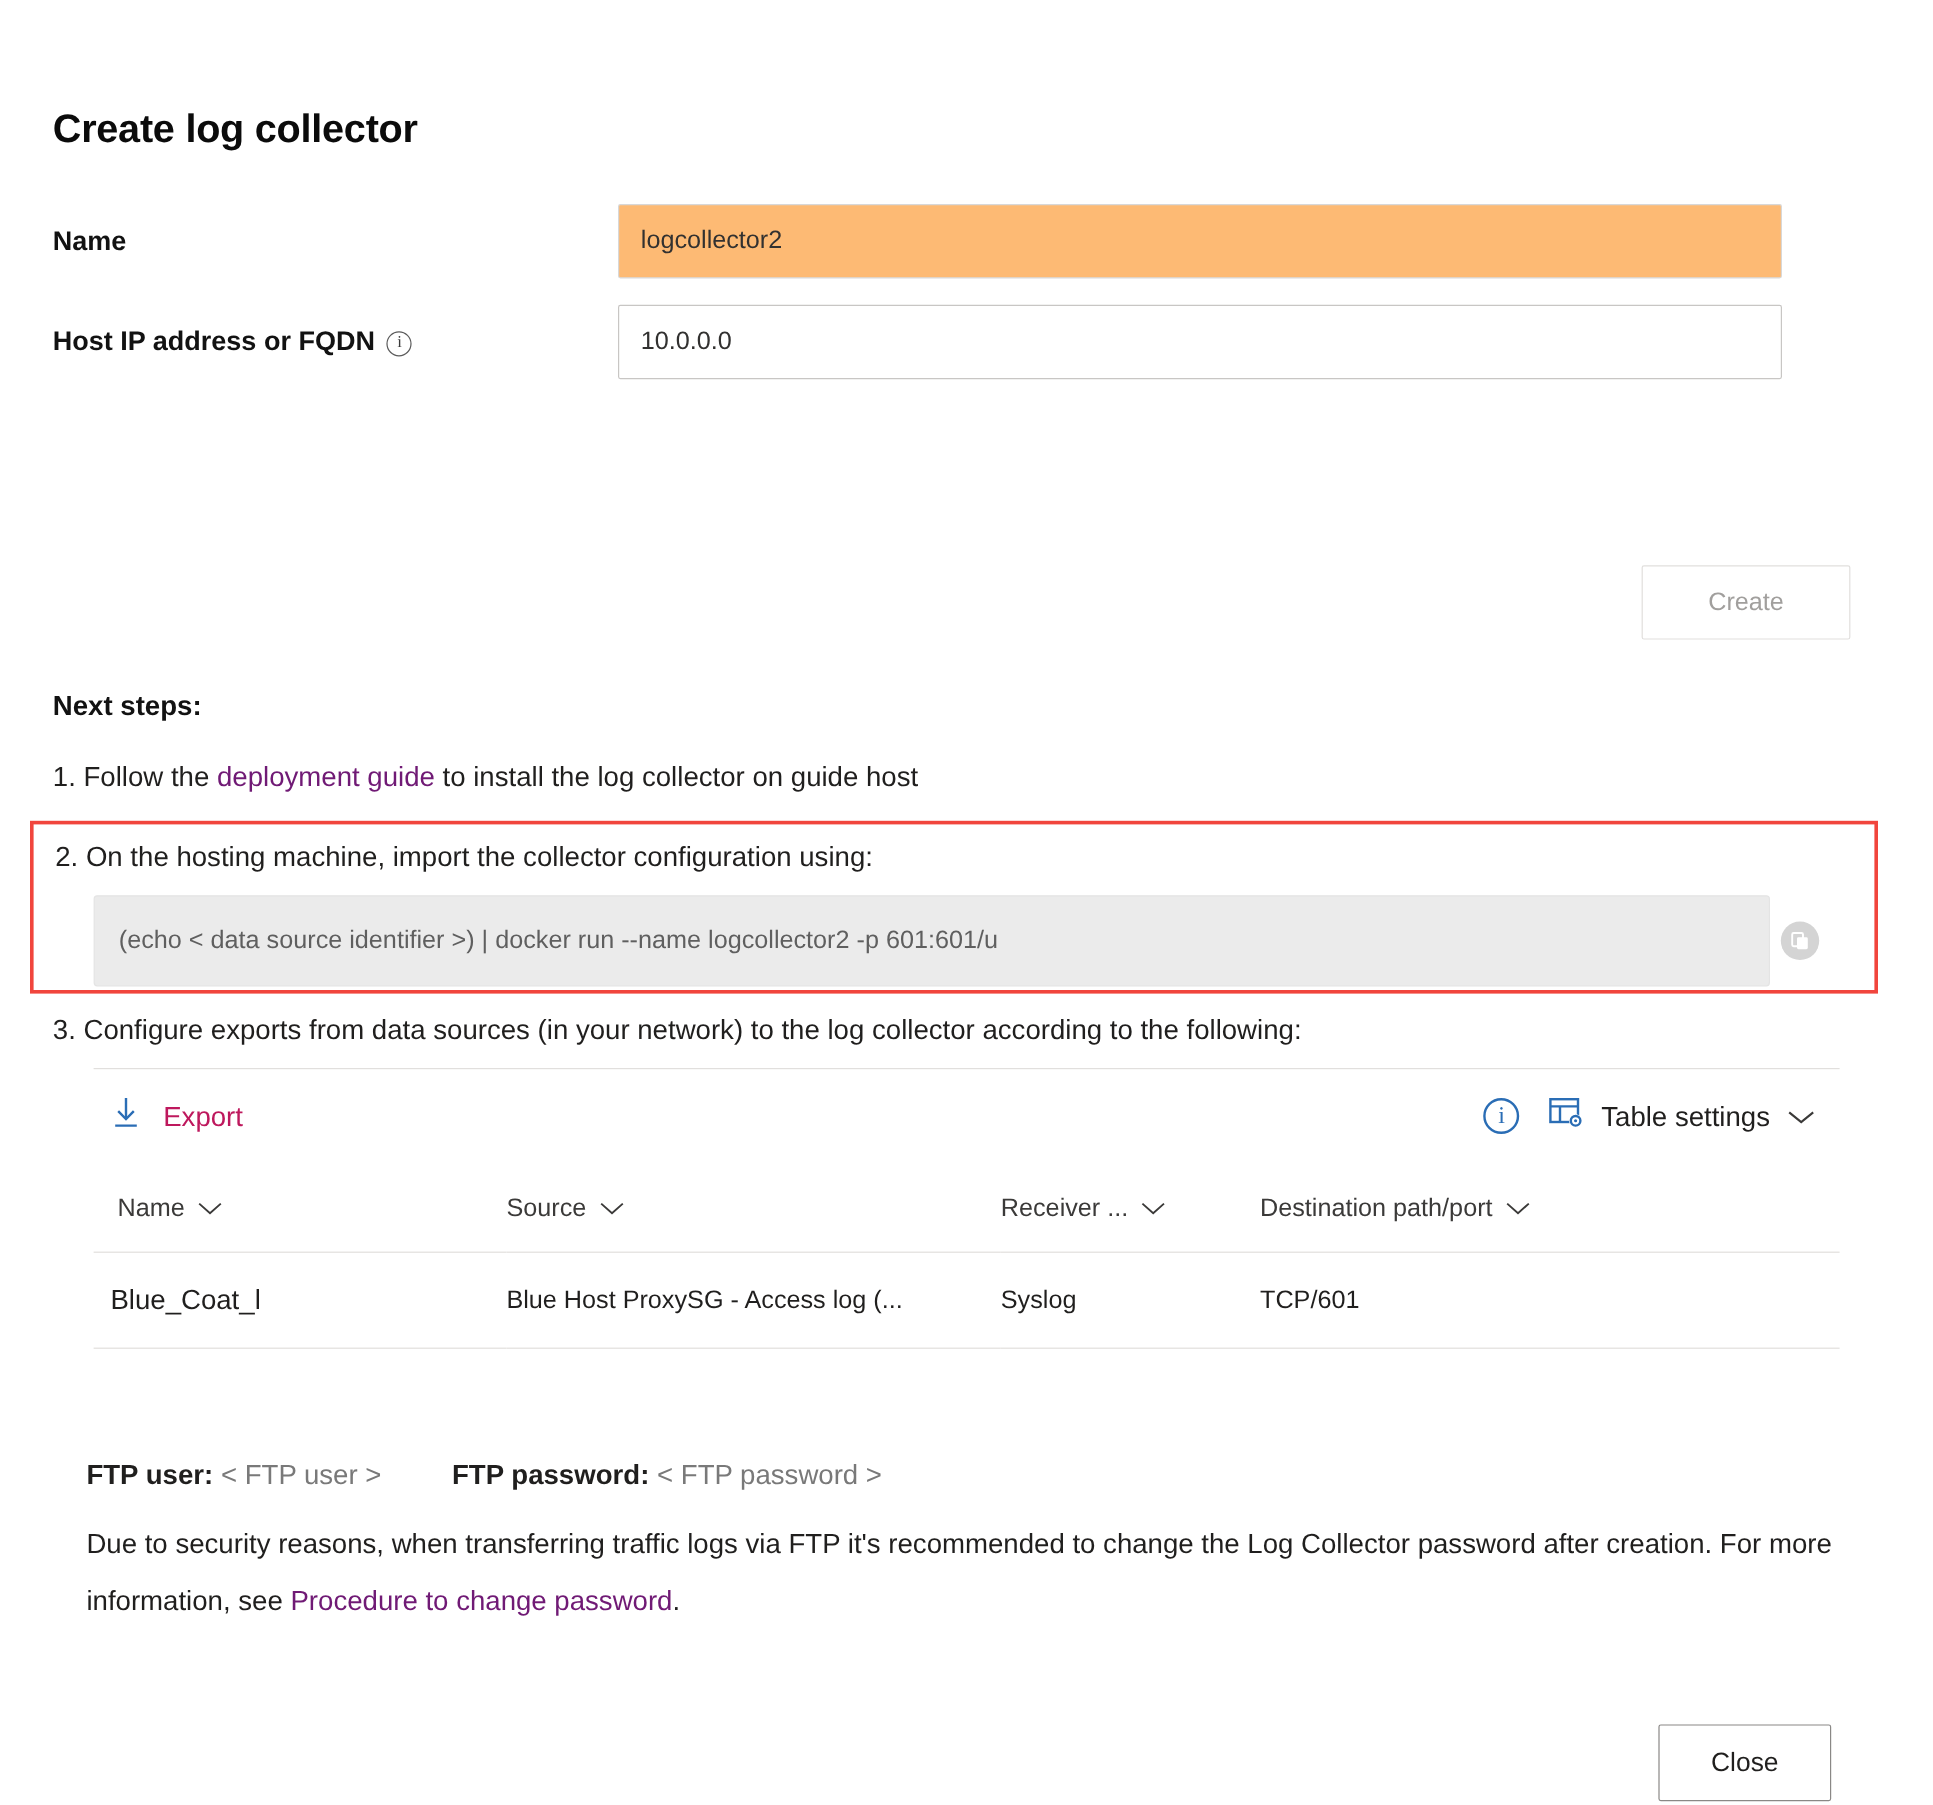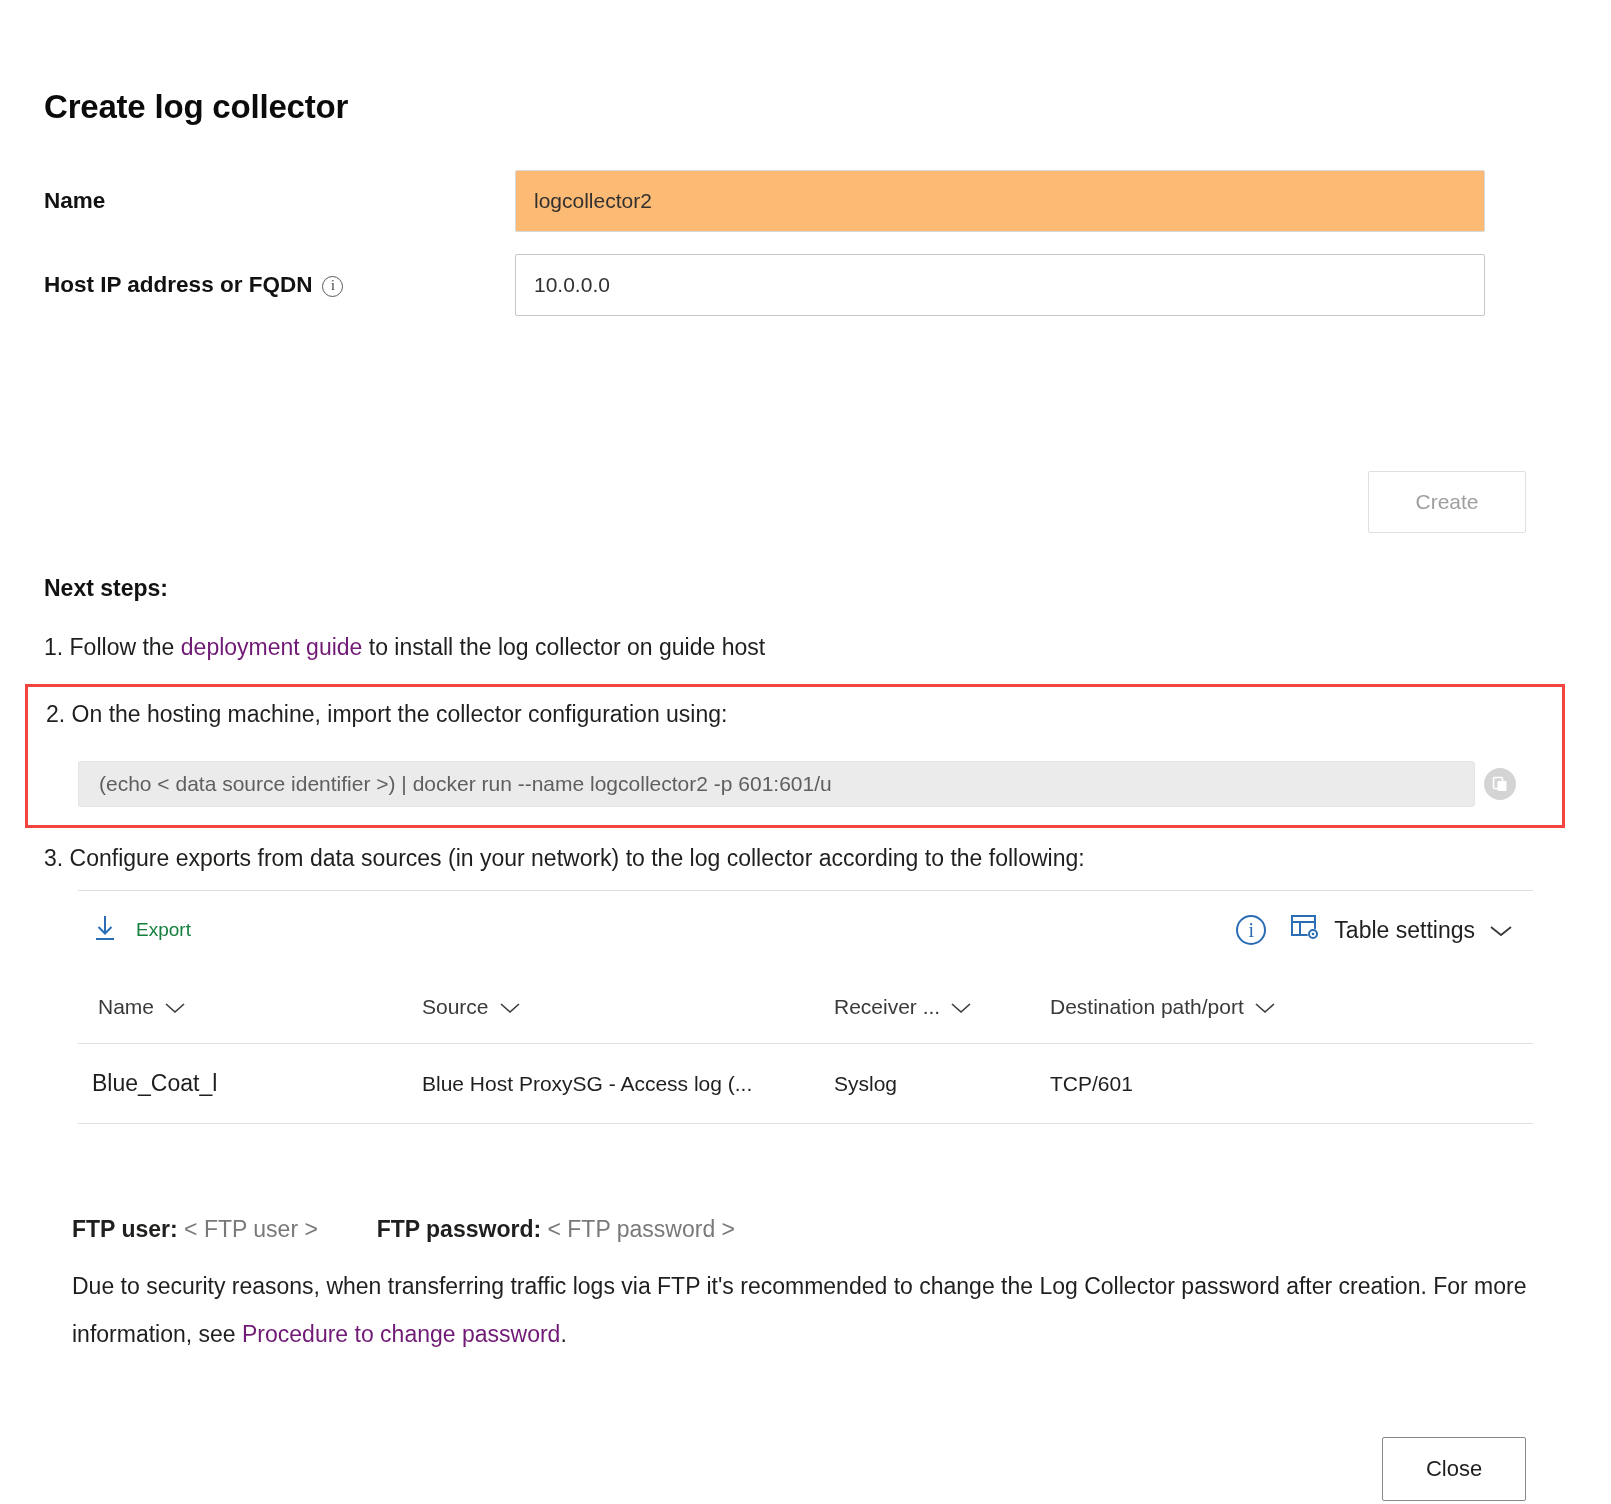--- a/index.html
+++ b/index.html
@@ -93,21 +93,21 @@
     font-weight: bold;
     color: #201f1e;
     cursor: pointer;
     line-height: 1;
   }
 
   
   .create-btn {
     position: absolute;
     left: 1368px; top: 471px;
-    width: 158px; height: 62px;
+    width: 174px; height: 62px;
     border: 1px solid #e1dfdd;
     border-radius: 2px;
     background: #ffffff;
     color: #a19f9d;
     font-size: 21px;
     font-family: "Liberation Sans", sans-serif;
     display: flex;
     align-items: center;
     justify-content: center;
     cursor: default;
@@ -145,21 +145,21 @@
 
   
   .cmd-wrap {
     position: absolute;
     left: 78px; top: 752px;
     width: 1397px; height: 64px;
     display: flex;
     align-items: center;
   }
   .cmd-box {
-    width: 1397px; height: 46px;
+    width: 1397px; height: 76px;
     background: #ebebeb;
     border: 1px solid #e4e4e4;
     border-radius: 3px;
     display: flex;
     align-items: center;
     padding: 18px 20px;
     font-size: 21px;
     color: #5f5f5f;
     overflow: hidden;
     white-space: nowrap;
@@ -184,22 +184,22 @@
     height: 78px;
     display: flex;
     align-items: center;
     justify-content: space-between;
     padding: 0 20px 0 14px;
   }
   .export-btn {
     display: flex;
     align-items: center;
     gap: 18px;
-    font-size: 19px;
-    color: #15803d;
+    font-size: 23px;
+    color: #be185d;
     cursor: pointer;
   }
   .toolbar-right {
     display: flex;
     align-items: center;
     gap: 24px;
   }
   .tb-info {
     width: 30px; height: 30px;
     border: 2px solid #2a6db5;

